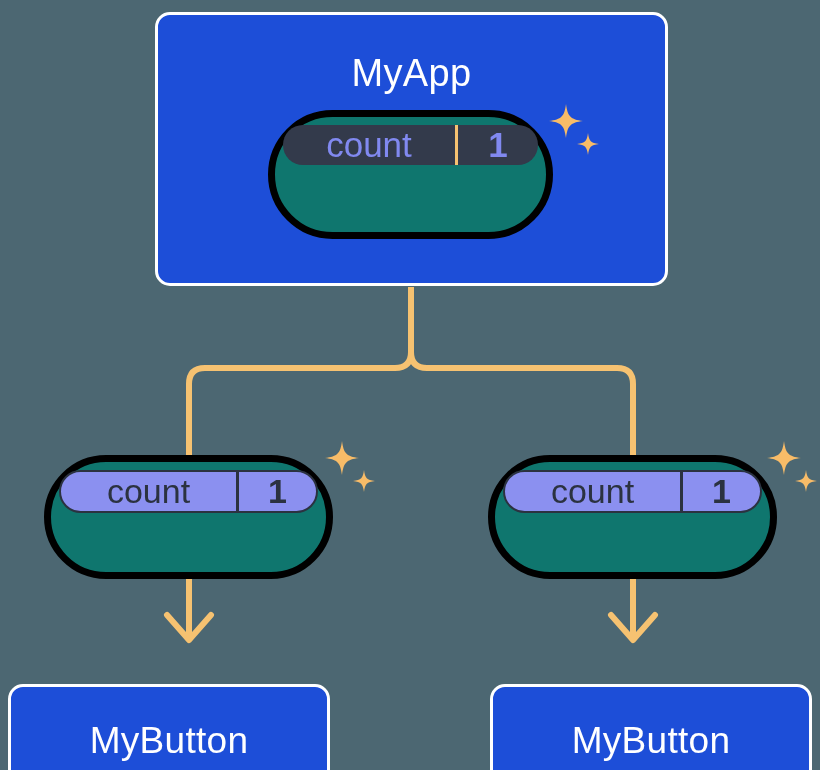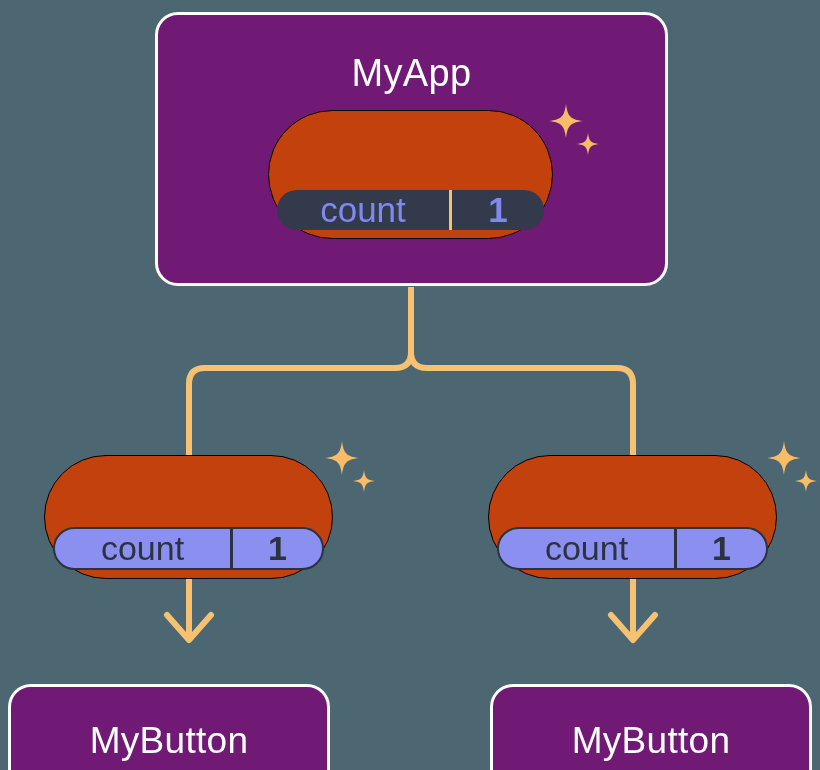--- a/index.html
+++ b/index.html
@@ -25,23 +25,23 @@
     top: 0;
     width: 820px;
     height: 770px;
     pointer-events: none;
   }
 
   
   .comp-box {
     position: absolute;
     box-sizing: border-box;
-    background: #701a75;
+    background: #1d4ed8;
     border: 3px solid #ffffff;
-    border-radius: 23px;
+    border-radius: 15px;
   }
   .comp-title {
     position: absolute;
     left: 0;
     right: 0;
     text-align: center;
     color: #ffffff;
     font-size: 38px;
     font-weight: 400;
     letter-spacing: 0.3px;
@@ -66,25 +66,25 @@
   .button-title {
     top: 33px;
     font-size: 37px;
   }
 
   
   .pill {
     position: absolute;
     box-sizing: border-box;
     display: flex;
-    align-items: flex-end;
+    align-items: flex-start;
     border-radius: 999px;
     
-    border: 1px solid #000000;
-    background: #c2410c;    
+    border: 7px solid #000000;
+    background: #0f766e;    
     padding: 8px;
   }
   .pill-inner {
     display: flex;
     align-items: stretch;
     flex: 1 1 auto;
     border-radius: 999px;
     overflow: hidden;
   }
   .pill-key, .pill-val {

